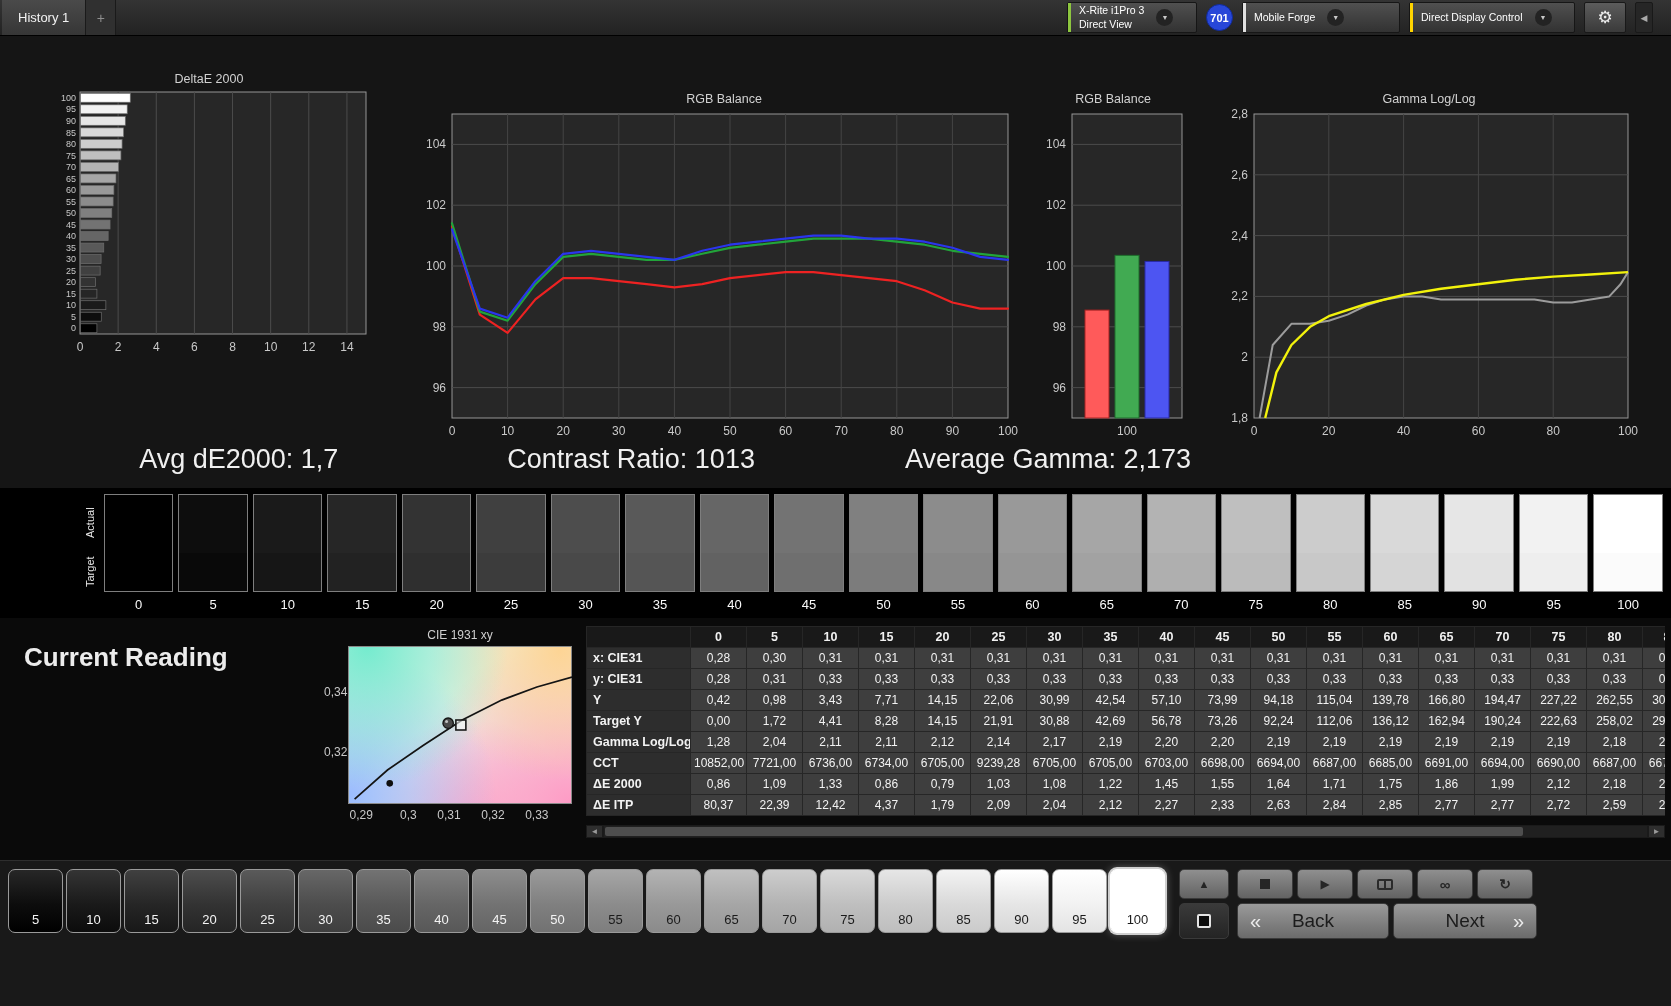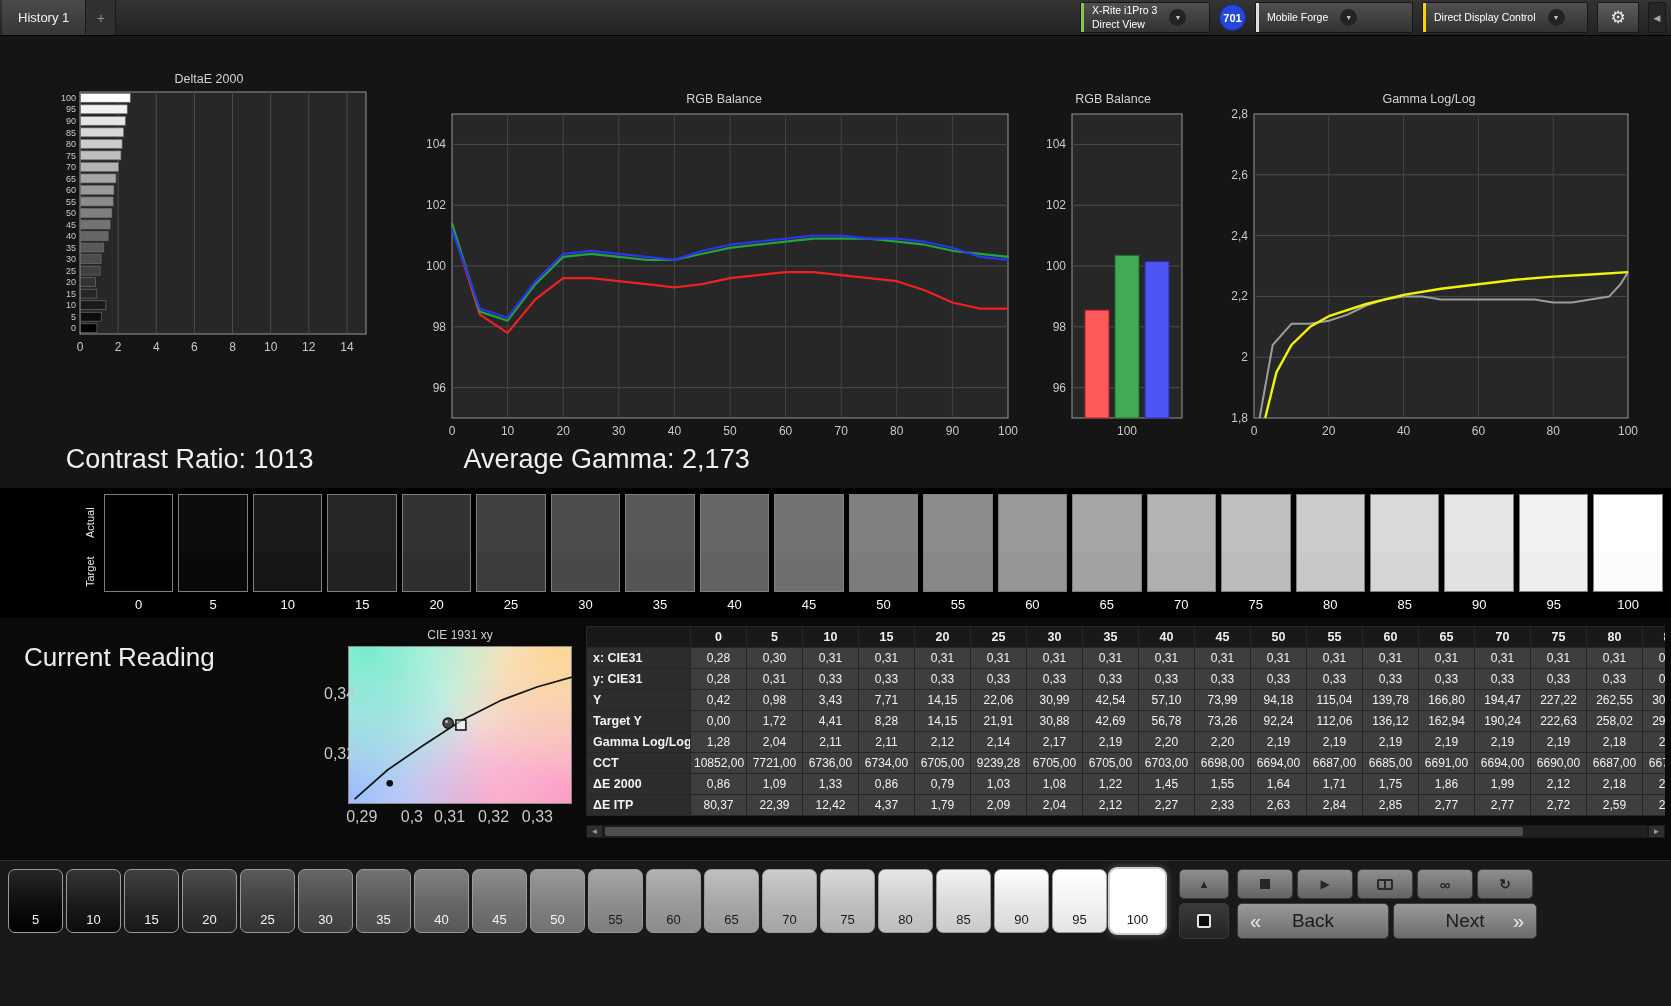--- a/index.html
+++ b/index.html
@@ -8,21 +8,21 @@
   svg{display:block}
   svg text{font-family:"Liberation Sans",sans-serif}
   button{font-family:"Liberation Sans",sans-serif;outline:none}
 
   
   .topbar{height:36px;background:linear-gradient(#343434,#222);display:flex;align-items:center;border-bottom:1px solid #000}
   .tab{height:100%;background:linear-gradient(#4a4a4a,#363636);display:flex;align-items:center;padding:0 16px;
        font-size:13px;color:#f2f2f2;border-right:1px solid #1a1a1a;margin-left:2px}
   .tab-add{height:100%;width:30px;display:flex;align-items:center;justify-content:center;background:#303030;
        color:#8f8f8f;font-size:14px;border-right:1px solid #1a1a1a}
-  .tb-right{margin-left:auto;display:flex;align-items:center;gap:9px;padding-right:5px}
+  .tb-right{margin-left:auto;display:flex;align-items:center;gap:9px;padding-right:18px}
   .dd{position:relative;height:31px;background:linear-gradient(#505050,#323232);border:1px solid #161616;
       display:flex;align-items:center;padding:2px 5px 2px 11px;border-radius:2px}
   .dd-accent{position:absolute;left:0;top:0;bottom:0;width:3px}
   .dd-text{font-size:10.5px;line-height:1.3;color:#fff;white-space:nowrap;display:flex;flex-direction:column}
   .dd-caret{width:17px;height:17px;min-width:17px;border-radius:50%;background:#232323;color:#c8c8c8;
       font-size:7px;display:flex;align-items:center;justify-content:center;margin-left:12px}
   .badge{width:27px;height:27px;border-radius:50%;background:#2847d8;border:1px solid #0f2a9e;color:#fff;
       font-size:11px;font-weight:bold;display:flex;align-items:center;justify-content:center}
   .gear-btn{width:42px;height:31px;background:linear-gradient(#5c5c5c,#3a3a3a);border:1px solid #191919;
       border-radius:2px;color:#ececec;font-size:17px;display:flex;align-items:center;justify-content:center}
@@ -54,35 +54,35 @@
   .swatch-row{flex:1;display:flex;gap:5px}
   .swatch{flex:1;display:flex;flex-direction:column}
   .patch{height:98px;border:1px solid #7e7e7e;display:flex;flex-direction:column}
   .half{flex:3}
   .half.target{flex:2}
   .swatch .lbl{height:24px;display:flex;align-items:center;justify-content:center;font-size:13px;color:#fafafa}
 
   
   .bottom{height:242px;background:#0a0a0a;display:flex;padding:6px 6px 0 24px}
   .reading{width:300px;padding-top:8px}
-  .reading h2{font-size:26px;font-weight:400;color:#ececec;margin:10px 0 18px}
+  .reading h2{font-size:26px;font-weight:700;color:#ececec;margin:10px 0 18px}
   .reading .line{display:flex;margin-bottom:11px;font-size:21px;color:#eaeaea}
   .reading .line span{min-width:148px;white-space:nowrap}
   .cie{width:250px;position:relative}
   .cie-title{position:absolute;top:4px;left:24px;width:224px;text-align:center;font-size:12px;color:#cfcfcf}
   .cie-plot{position:absolute;left:24px;top:22px;width:224px;height:158px;border:1px solid #8a8a8a;
     background:
       radial-gradient(circle at 8% 0%, rgba(110,235,205,.95), rgba(110,235,205,0) 55%),
       radial-gradient(circle at 95% 2%, rgba(255,210,140,.9), rgba(255,210,140,0) 50%),
       radial-gradient(circle at 0% 95%, rgba(150,185,255,.95), rgba(150,185,255,0) 55%),
       radial-gradient(circle at 100% 100%, rgba(255,150,195,.95), rgba(255,150,195,0) 60%),
       radial-gradient(circle at 55% 115%, rgba(255,160,200,.8), rgba(255,160,200,0) 50%),
       #eef2e8}
   #svg-cie{position:absolute;left:24px;top:22px}
-  #cie-labels span{position:absolute;font-size:16px;color:#c9c9c9;white-space:nowrap}
+  #cie-labels span{position:absolute;font-size:12px;color:#c9c9c9;white-space:nowrap}
   .table-zone{flex:1;margin-left:12px;padding-top:2px;min-width:0}
   .table-wrap{overflow:hidden;height:196px}
   table{border-collapse:collapse;table-layout:fixed;width:1112px}
   th,td{border:1px solid #262626;height:21px;padding:0 3px;white-space:nowrap;overflow:hidden}
   th{background:#191919;color:#f0f0f0;font-weight:bold;font-size:12.5px;text-align:center}
   td{background:#3e3e3e;color:#f2f2f2;text-align:center;font-size:12px}
   td.rowlbl{background:#2d2d2d;text-align:left;font-weight:bold;padding-left:6px;font-size:12.5px}
   .hscroll{height:15px;display:flex;align-items:center;margin-top:2px}
   .hs-arrow{width:17px;height:13px;background:#2e2e2e;color:#9a9a9a;font-size:8px;display:flex;
       align-items:center;justify-content:center;border:1px solid #1a1a1a}
@@ -315,20 +315,21 @@
             <line x1="339.2" y1="6" x2="339.2" y2="310" stroke="#454545"></line>
             <text x="339.2" y="327" font-size="12" text-anchor="middle" fill="#c9c9c9">80</text>
             <text x="414" y="327" font-size="12" text-anchor="middle" fill="#c9c9c9">100</text>
             <polyline points="45.6,310.0 58.7,237.0 77.4,215.8 96.1,215.8 114.8,212.7 133.5,206.6 152.2,197.5 170.9,191.4 189.6,188.4 208.3,188.4 227.0,191.4 245.7,191.4 264.4,191.4 283.1,191.4 301.8,191.4 320.5,191.4 339.2,194.5 357.9,194.5 376.6,191.4 395.3,188.4 406.5,176.2 414.0,164.1" fill="none" stroke="#9c9c9c" stroke-width="2" stroke-linejoin="round"></polyline>
             <polyline points="51.2,310.0 62.4,264.4 77.4,237.0 96.1,218.8 114.8,208.2 152.2,196.0 189.6,186.9 227.0,180.8 264.4,176.2 301.8,171.7 339.2,168.6 376.6,166.5 414.0,164.1" fill="none" stroke="#f2f20c" stroke-width="2.4" stroke-linejoin="round"></polyline>
           </svg>
       </div>
     </div>
   </div>
   <div class="stats-row">
+    <div class="stat" style="flex-basis:27%">Avg dE2000: 1,7</div>
     <div class="stat" style="flex-basis:21%">Contrast Ratio: 1013</div>
     <div class="stat" style="flex-basis:30%">Average Gamma: 2,173</div>
   </div>
 </div>
 
 <div class="swatch-strip">
   <div class="axis-labels">
     <span class="al-actual">Actual</span>
     <span class="al-target">Target</span>
   </div>
@@ -494,21 +495,21 @@
         <polyline points="6.6,153.1 39.5,124.0 74.7,99.7 114.2,74.1 153.7,54.1 188.9,41.0 224.0,31.0" fill="none" stroke="#141414" stroke-width="1.7"></polyline>
         <rect x="107.87843137254892" y="73.99999999999991" width="10" height="10" fill="rgba(255,255,255,.55)" stroke="#1a1a1a" stroke-width="1.6"></rect>
         <circle cx="100.14117647058833" cy="77.17692307692303" r="5.2" fill="#4a4a4a" stroke="#121212" stroke-width="1.3"></circle>
         <circle cx="98.54117647058834" cy="75.57692307692304" r="1.5" fill="#c2c2c2"></circle>
         <circle cx="41.72549019607843" cy="137.33846153846144" r="3.3" fill="#0e0e0e"></circle>
       </svg>
     <div id="cie-labels">
         <span style="left: 0px; width: 21px; text-align: right; top: 60.5769px;">0,34</span>
         <span style="left: 0px; width: 21px; text-align: right; top: 121.346px;">0,32</span>
         <span style="left: 22.1765px; width: 30px; text-align: center; top: 184px;">0,29</span>
-        <span style="left: 69px; width: 30px; text-align: right; top: 184px;">0,3</span>
+        <span style="left: 76px; width: 30px; text-align: left; top: 184px;">0,3</span>
         <span style="left: 110.02px; width: 30px; text-align: center; top: 184px;">0,31</span>
         <span style="left: 153.941px; width: 30px; text-align: center; top: 184px;">0,32</span>
         <span style="left: 197.863px; width: 30px; text-align: center; top: 184px;">0,33</span>
       </div>
   </div>
   <div class="table-zone">
     <div class="table-wrap" id="table-wrap">
         <table>
           <thead>
             <tr>

